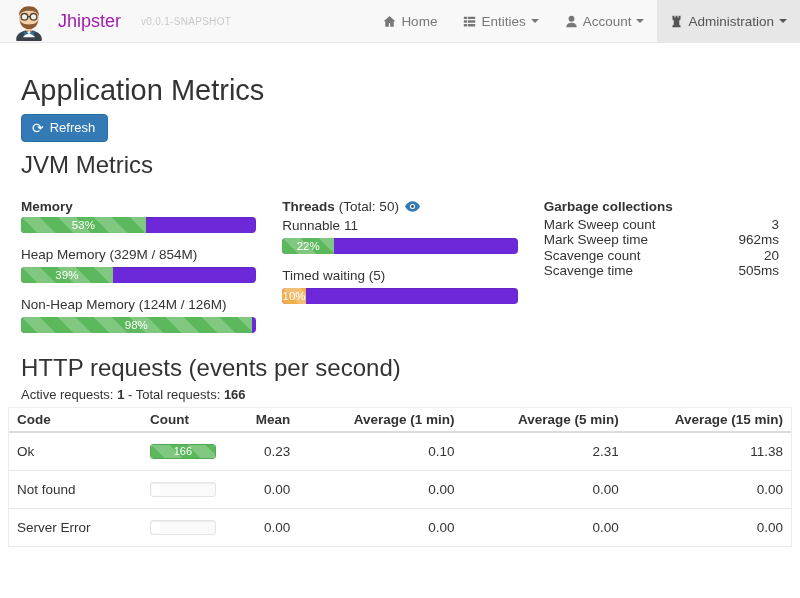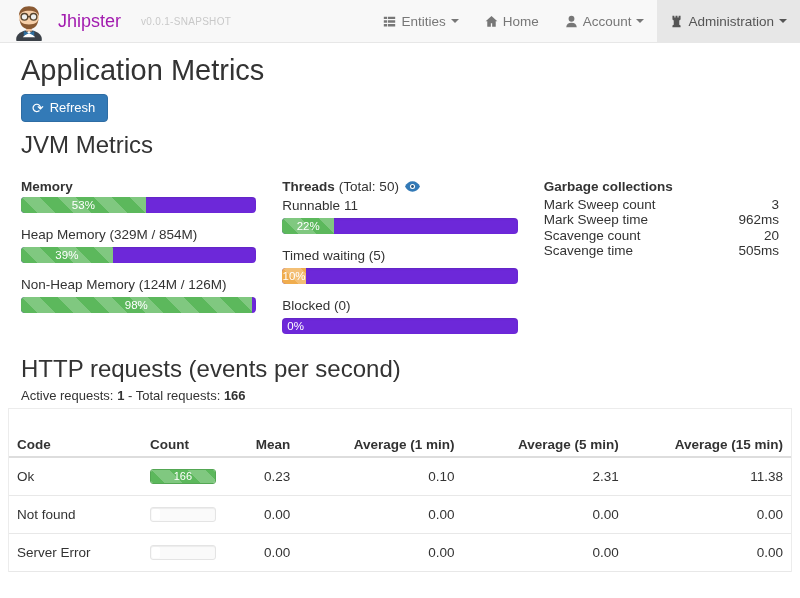--- a/index.html
+++ b/index.html
@@ -19,21 +19,21 @@
   .nav-menu { margin-left:auto; display:flex; align-items:stretch; }
   .nav-item { display:flex; align-items:center; padding:0 13px; font-size:13.5px;
               color:#777; cursor:pointer; text-decoration:none; }
   .nav-item svg { margin-right:5px; fill:currentColor; }
   .nav-item.active { background:#e7e7e7; color:#555;justify-content:flex-end; }
   .caret { width:0; height:0; border-top:4px solid; border-right:4px solid transparent;
            border-left:4px solid transparent; margin-left:5px; }
 
   
   main { padding:0 21px; }
-  h1 { font-size:29px; font-weight:400; margin:12px 0 7px; line-height:1.1; color:#333; }
+  h1 { font-size:29px; font-weight:400; margin:32px 0 7px; line-height:1.1; color:#333; }
   h2 { font-size:24px; font-weight:400; line-height:25px; color:#333; }
   #jvm-heading { margin:10px 0 0; }
   #http-heading { margin:8px 0 0; }
 
   .btn-refresh { display:inline-flex; align-items:center; gap:6px; background:#337ab7;
     border:1px solid #2e6da4; color:#fff; font-size:13px; padding:5px 12px 5px 10px;
     border-radius:4px; cursor:pointer; font-family:inherit; line-height:16px; }
   .refresh-icon { font-size:14px; line-height:14px; }
 
   
@@ -51,21 +51,21 @@
     transparent 50%, rgba(255,255,255,.22) 50%, rgba(255,255,255,.22) 75%, transparent 75%, transparent);
     background-size:36px 36px; }
   .zero { background-color:transparent !important; background-image:none !important;
           width:auto !important; justify-content:flex-start; padding-left:5px; }
   .gc-row { display:flex; justify-content:space-between; font-size:13.5px; line-height:15.5px; }
 
   
   .summary { font-size:13px; margin:7px 0 0; }
   .summary b { font-weight:bold; }
   .table-wrap { margin:5px 8px 0; border:1px solid #ececec; border-bottom:none; }
-  table { width:100%; border-collapse:collapse; font-size:13.5px;margin-top:24px; }
+  table { width:100%; border-collapse:collapse; font-size:13.5px; }
   th { text-align:left; font-weight:bold; padding:4px 8px; border-bottom:2px solid #ddd; color:#333; }
   th.num, td.num { text-align:right; }
   td { padding:11px 8px; border-bottom:1px solid #e8e8e8; }
   .count-bar-track { width:66px; height:15px; border-radius:3px; background:#fafafa;
     border:1px solid #e4e4e4; box-shadow:inset 0 1px 1px rgba(0,0,0,.06);
     position:relative; overflow:hidden; }
   .count-bar-track.full { border-color:#54a754; background:none; }
   .count-bar-fill { height:100%; width:100%; display:flex; align-items:center;
     justify-content:center; color:#fff; font-size:11px; }
   .sliver { position:absolute; left:1px; top:1px; width:8px; height:11px;
@@ -93,33 +93,33 @@
         <path d="M20 33 l5.5 -2.6 v5.2 z" fill="#2f6f9f"></path>
       </svg>
     </span>
     <span class="brand-title">Jhipster</span>
     <span class="brand-version">v0.0.1-SNAPSHOT</span>
   </a>
   <div class="nav-menu">
     <a class="nav-item">
       <span style="display:inline-flex">
         <svg viewBox="0 0 16 16" width="13" height="13">
-            <path d="M1 2h4v3H1zM6 2h9v3H6zM1 6.5h4v3H1zM6 6.5h9v3H6zM1 11h4v3H1zM6 11h9v3H6z"></path>
+            <path d="M8 1.2 0.8 7.6h2v7h4.4v-4.4h1.6v4.4h4.4v-7h2z"></path>
           </svg>
       </span>
-      <span>Entities</span>
-      <span class="caret"></span>
+      <span>Home</span>
     </a>
     <a class="nav-item">
       <span style="display:inline-flex">
         <svg viewBox="0 0 16 16" width="13" height="13">
-            <path d="M8 1.2 0.8 7.6h2v7h4.4v-4.4h1.6v4.4h4.4v-7h2z"></path>
+            <path d="M1 2h4v3H1zM6 2h9v3H6zM1 6.5h4v3H1zM6 6.5h9v3H6zM1 11h4v3H1zM6 11h9v3H6z"></path>
           </svg>
       </span>
-      <span>Home</span>
+      <span>Entities</span>
+      <span class="caret"></span>
     </a>
     <a class="nav-item">
       <span style="display:inline-flex">
         <svg viewBox="0 0 16 16" width="13" height="13">
             <path d="M8 1a3.6 3.6 0 1 1 0 7.2A3.6 3.6 0 0 1 8 1zM1.5 15c.3-3.6 2.8-5.4 6.5-5.4s6.2 1.8 6.5 5.4z"></path>
           </svg>
       </span>
       <span>Account</span>
       <span class="caret"></span>
     </a>
@@ -195,28 +195,20 @@
               <div class="progress-bar striped" style="width: 22%; background-color: rgb(92, 184, 92);">
                 <span class="bar-label">22%</span>
               </div>
             </div>
           </div>
           <div class="metric">
             <div class="metric-label">Timed waiting (5)</div>
             <div class="progress">
               <div class="progress-bar striped" style="width: 10%; background-color: rgb(240, 173, 78);">
                 <span class="bar-label">10%</span>
-              </div>
-            </div>
-          </div>
-          <div class="metric">
-            <div class="metric-label">Blocked (0)</div>
-            <div class="progress">
-              <div class="progress-bar striped zero" style="width: 0%; background-color: rgb(92, 184, 92);">
-                <span class="bar-label">0%</span>
               </div>
             </div>
           </div>
         </div>
     </div>
 
     <div>
       <div class="col-heading">Garbage collections</div>
       <div id="gc-rows">
           <div class="gc-row">

